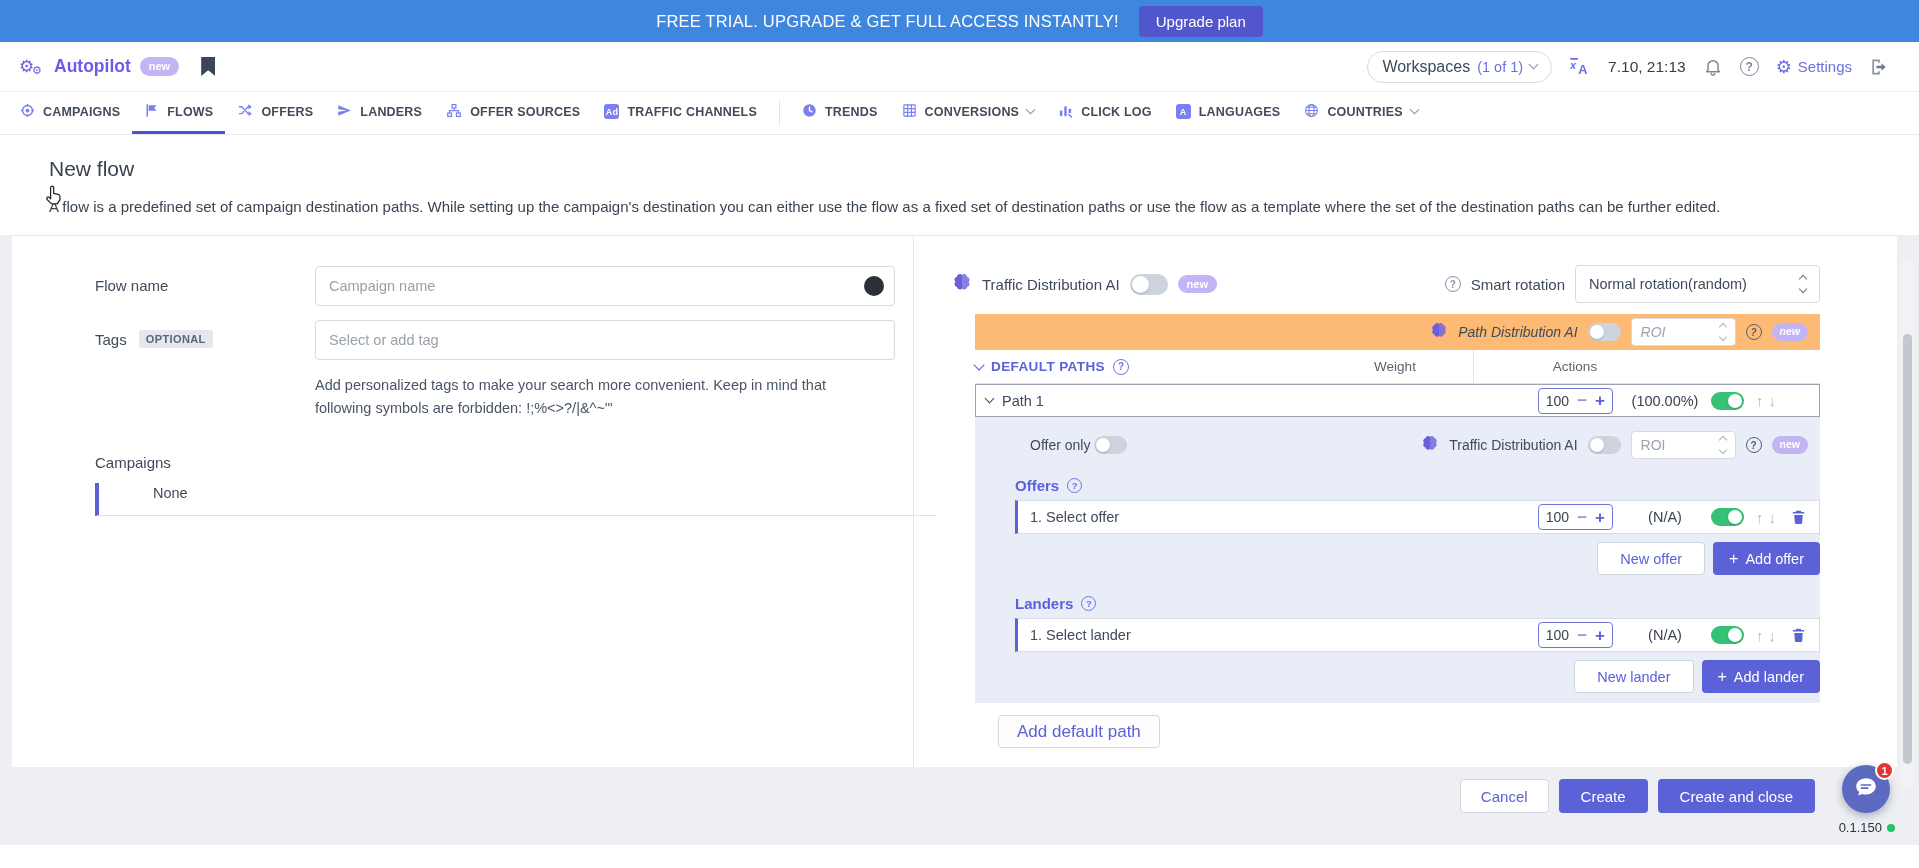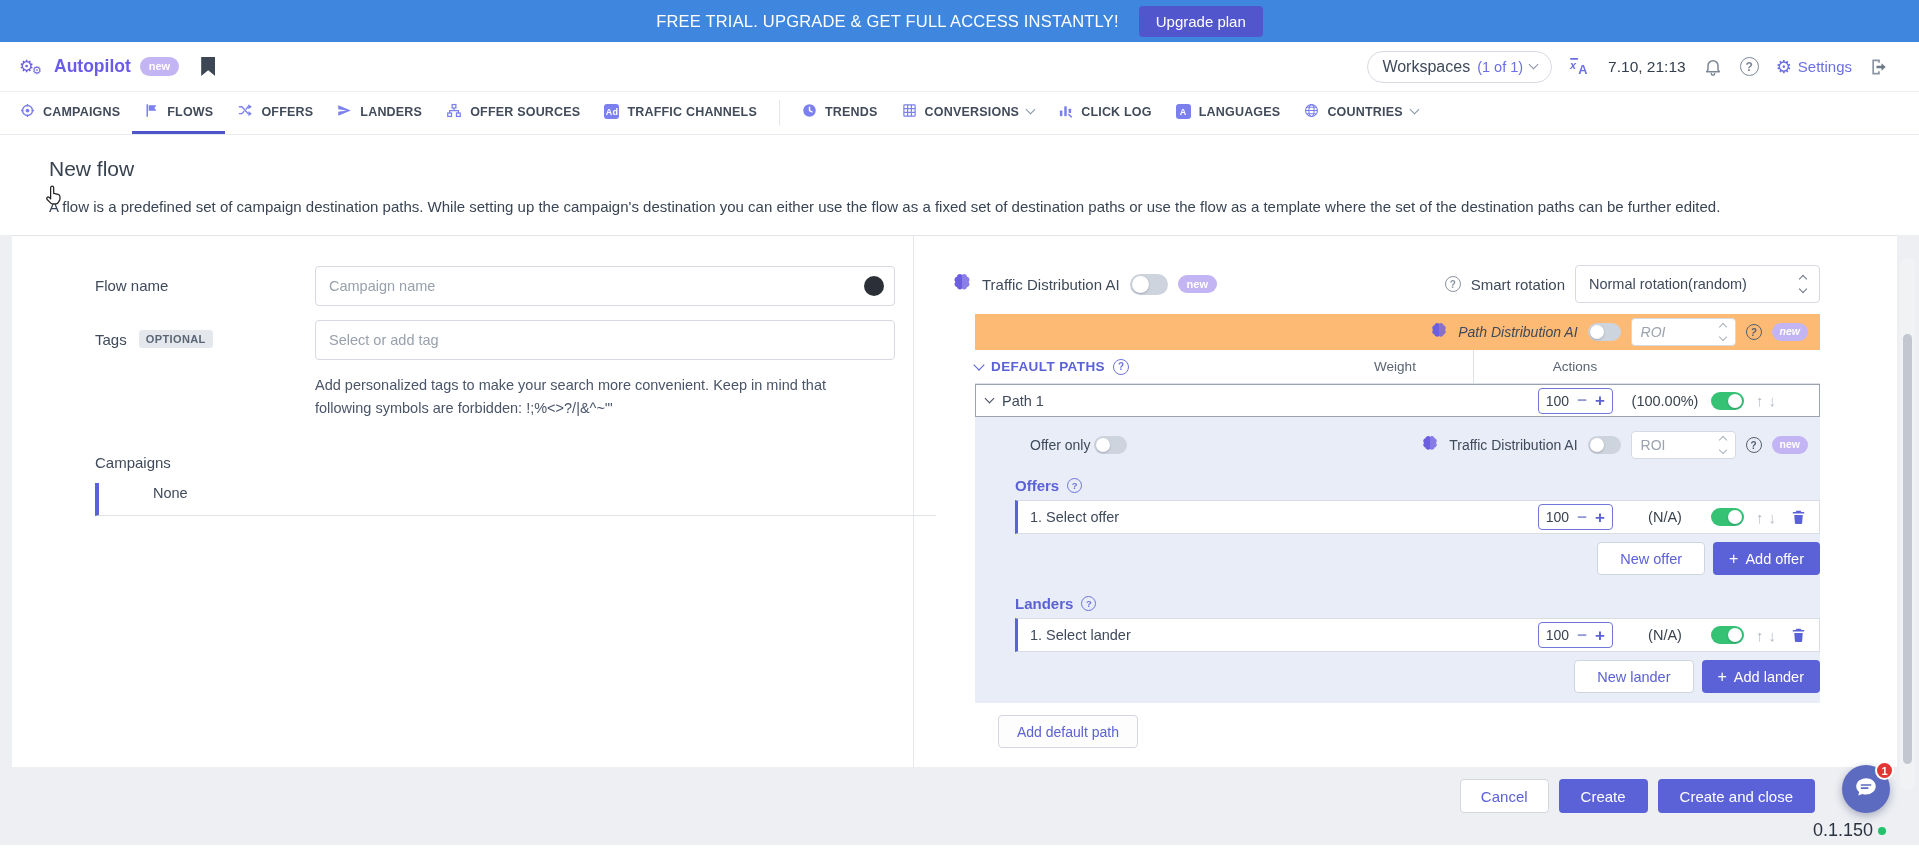--- a/index.html
+++ b/index.html
@@ -107,30 +107,30 @@
   .offer-only-row { display:flex; align-items:center; gap:4px; padding:6px 12px 6px 55px; }
   .oo-right { margin-left:auto; display:flex; align-items:center; gap:10px; }
   .group-title { margin:12px 0 6px 40px; display:flex; align-items:center; gap:8px; color:#5b61d6; font-size:15px; font-weight:bold; }
   .item-row { margin:0 0 0 40px; background:#fff; border:1px solid #d8dde4; border-left:3px solid #5b61d6; height:34px; display:flex; align-items:center; padding:0 12px; }
   .btn-row { display:flex; justify-content:flex-end; gap:8px; margin:8px 0 0 40px; }
   .btn { height:33px; border-radius:4px; font-size:14.5px; font-family:inherit; cursor:pointer; display:inline-flex; align-items:center; }
   .btn-white { border:1px solid #cfd5dc; background:#fff; color:#5b61d6; padding:0 22px; }
   .btn-purple { border:none; background:#5b61d6; color:#fff; padding:0 16px; gap:7px; }
   .btn-purple .plus-g { font-size:16px; }
   .landers-title { margin-top:20px; }
-  .add-default { margin:12px 0 0 23px; height:33px; border:1px solid #d3d8df; background:#fdfdfe; color:#5b61d6; border-radius:4px; padding:0 18px; font-size:14px; font-family:inherit; cursor:pointer; }
+  .add-default { margin:12px 0 0 23px; height:33px; border:1px solid #d3d8df; background:#fdfdfe; color:#5b61d6; border-radius:4px; padding:0 18px; font-size:17px; font-family:inherit; cursor:pointer; }
 
   
   .footer { height:78px; background:#edeff3; display:flex; justify-content:flex-end; align-items:flex-start; gap:10px; padding:12px 104px 0 0; position:relative; }
   .f-btn { height:34px; border-radius:4px; font-size:15px; font-family:inherit; cursor:pointer; }
   .f-cancel { background:#fff; border:1px solid #d3d8df; color:#5b61d6; padding:0 20px; }
   .f-purple { background:#5b61d6; border:none; color:#fff; padding:0 22px; }
   .chat { position:absolute; right:29px; top:-2px; width:48px; height:48px; border-radius:50%; background:#5c6bc0; display:flex; align-items:center; justify-content:center; box-shadow:0 3px 8px rgba(40,50,90,.35); cursor:pointer; }
   .chat-badge { position:absolute; top:-4px; right:-4px; width:19px; height:19px; border-radius:50%; background:#e53434; border:2px solid #fff; color:#fff; font-size:11px; font-weight:bold; display:flex; align-items:center; justify-content:center; }
-  .version { position:absolute; right:33px; top:53px; font-size:18px; color:#2a3440; display:flex; align-items:center; gap:5px; }
+  .version { position:absolute; right:24px; top:53px; font-size:13px; color:#2a3440; display:flex; align-items:center; gap:5px; }
   .vdot { width:8px; height:8px; border-radius:50%; background:#23c16b; }
 
   
   .scroll-track { position:absolute; right:4px; top:258px; width:15px; height:532px; background:#f1f2f4; border-radius:8px; }
   .scroll-thumb { position:absolute; left:3px; width:9px; top:76px; height:430px; background:#c3c8d0; border-radius:5px; cursor:pointer; }
 </style>
 </head>
 <body>
 
 <div class="app">

